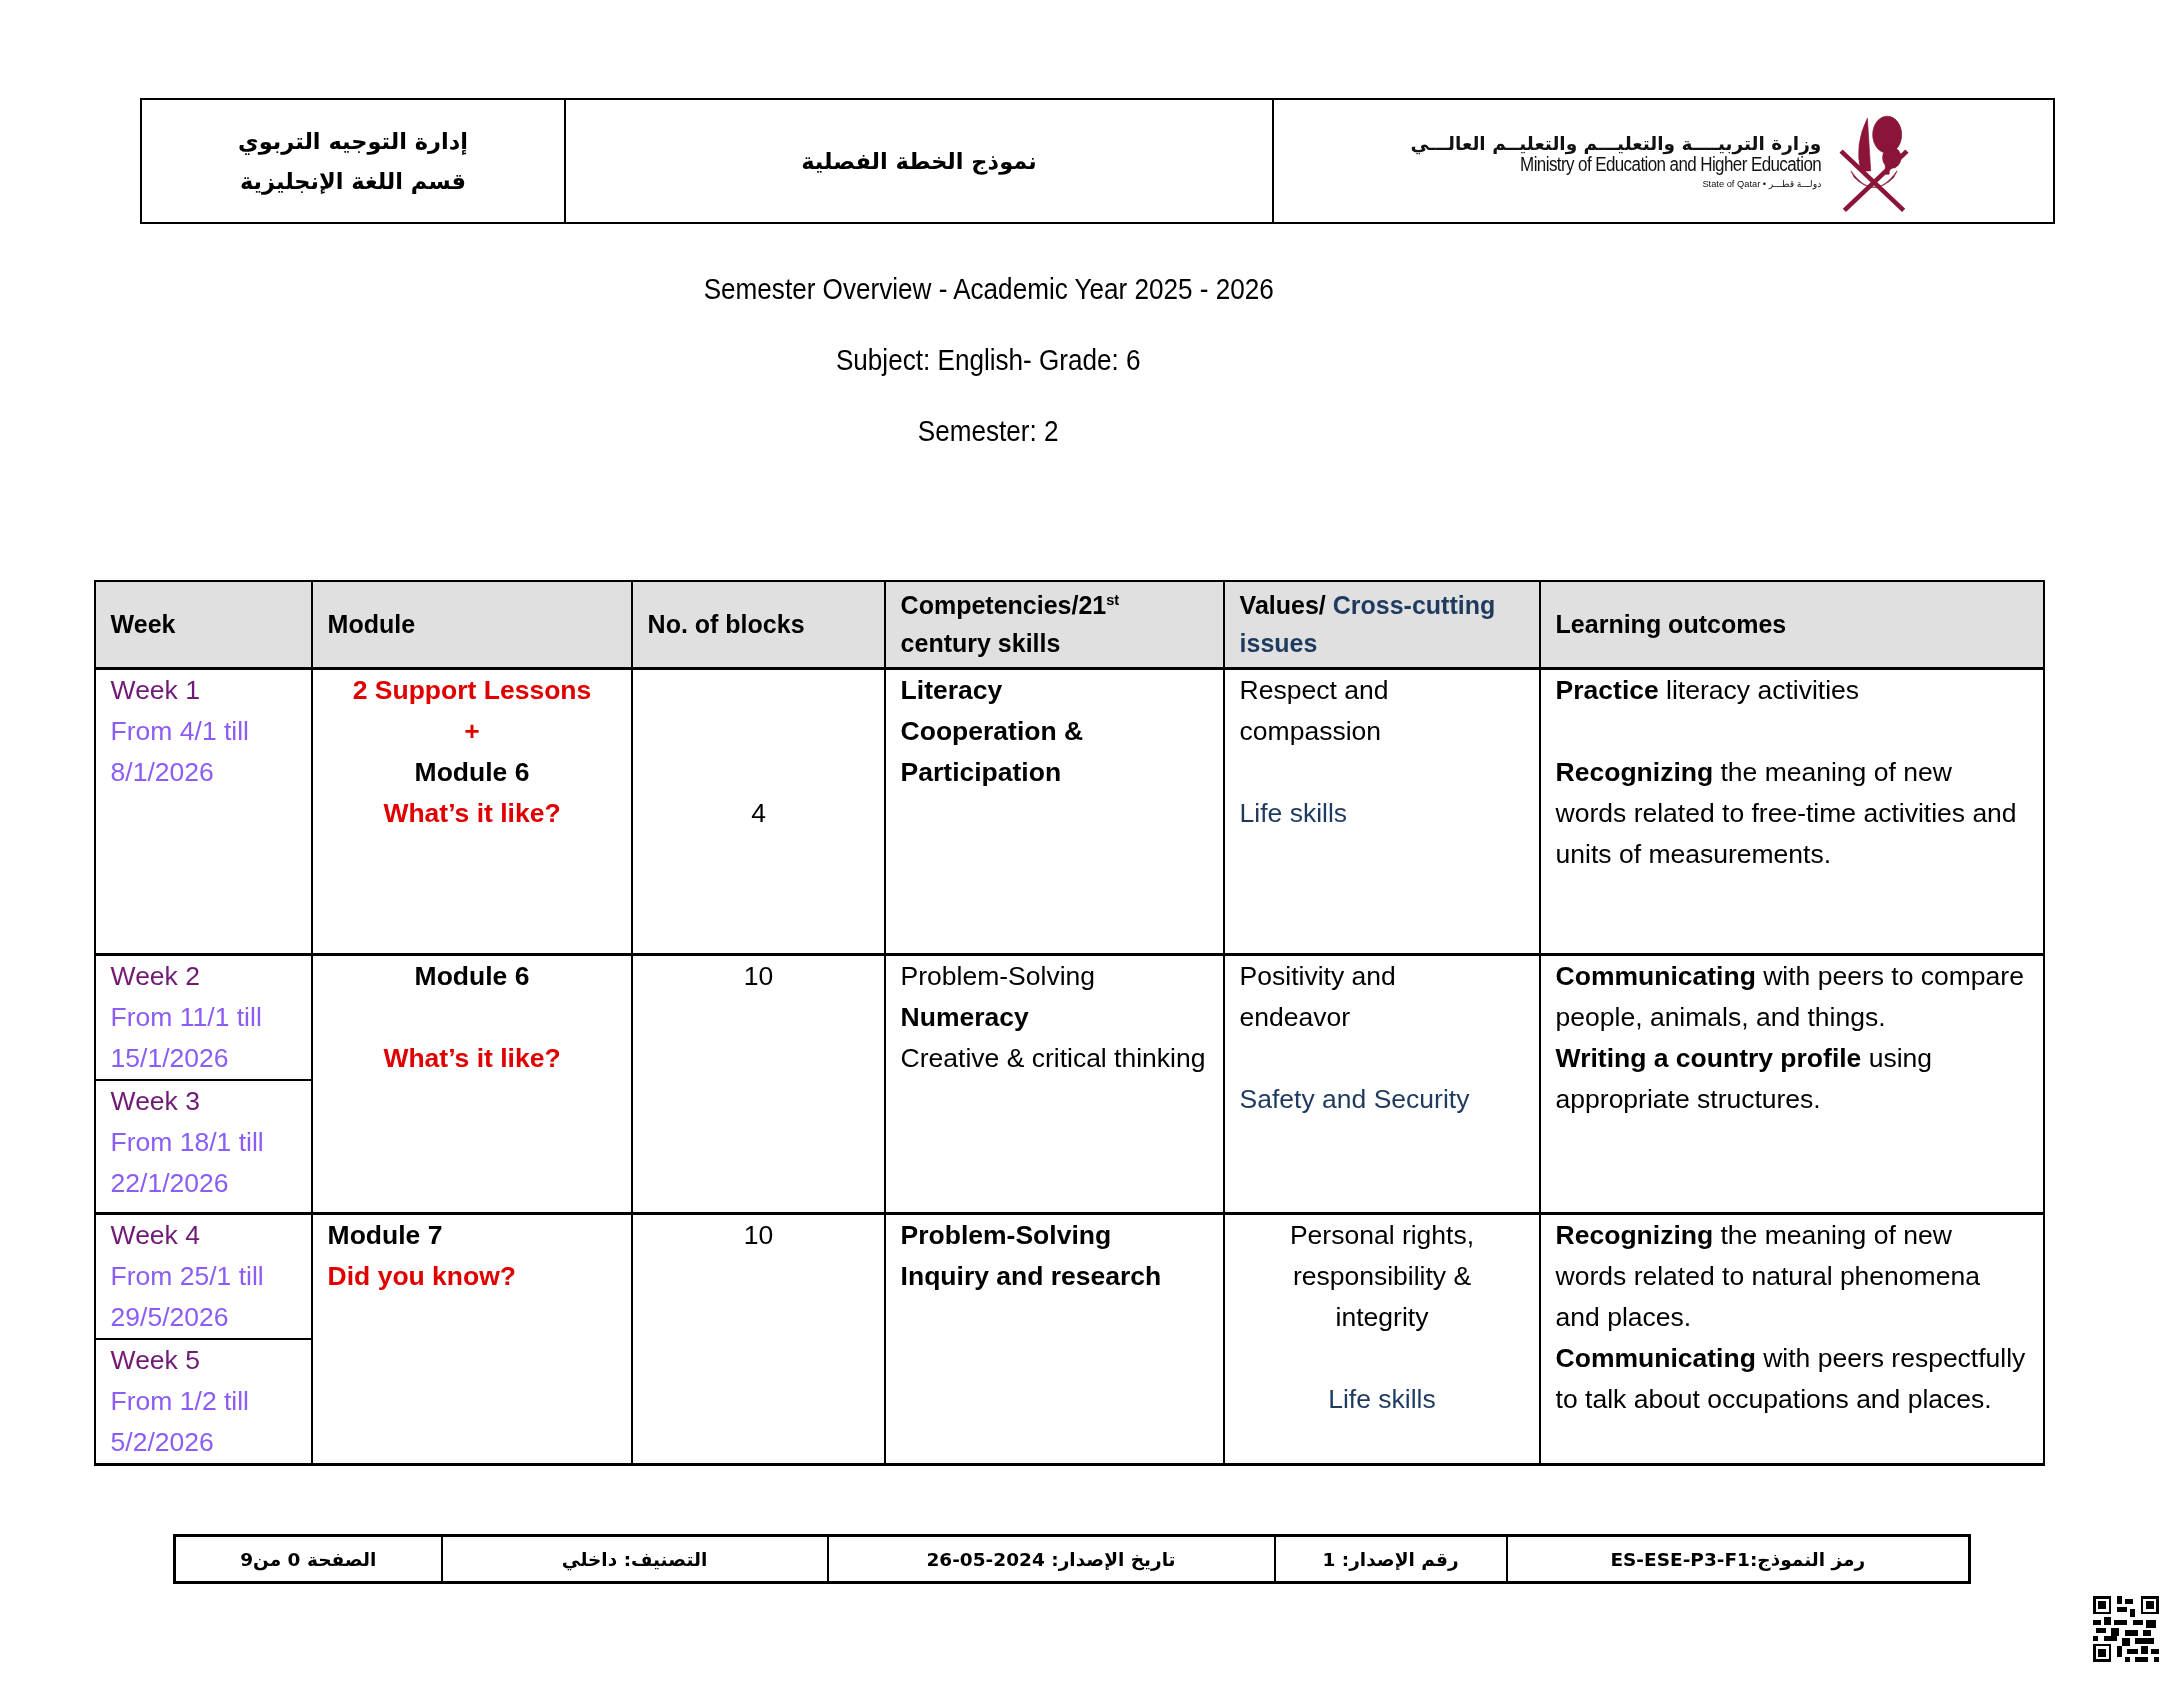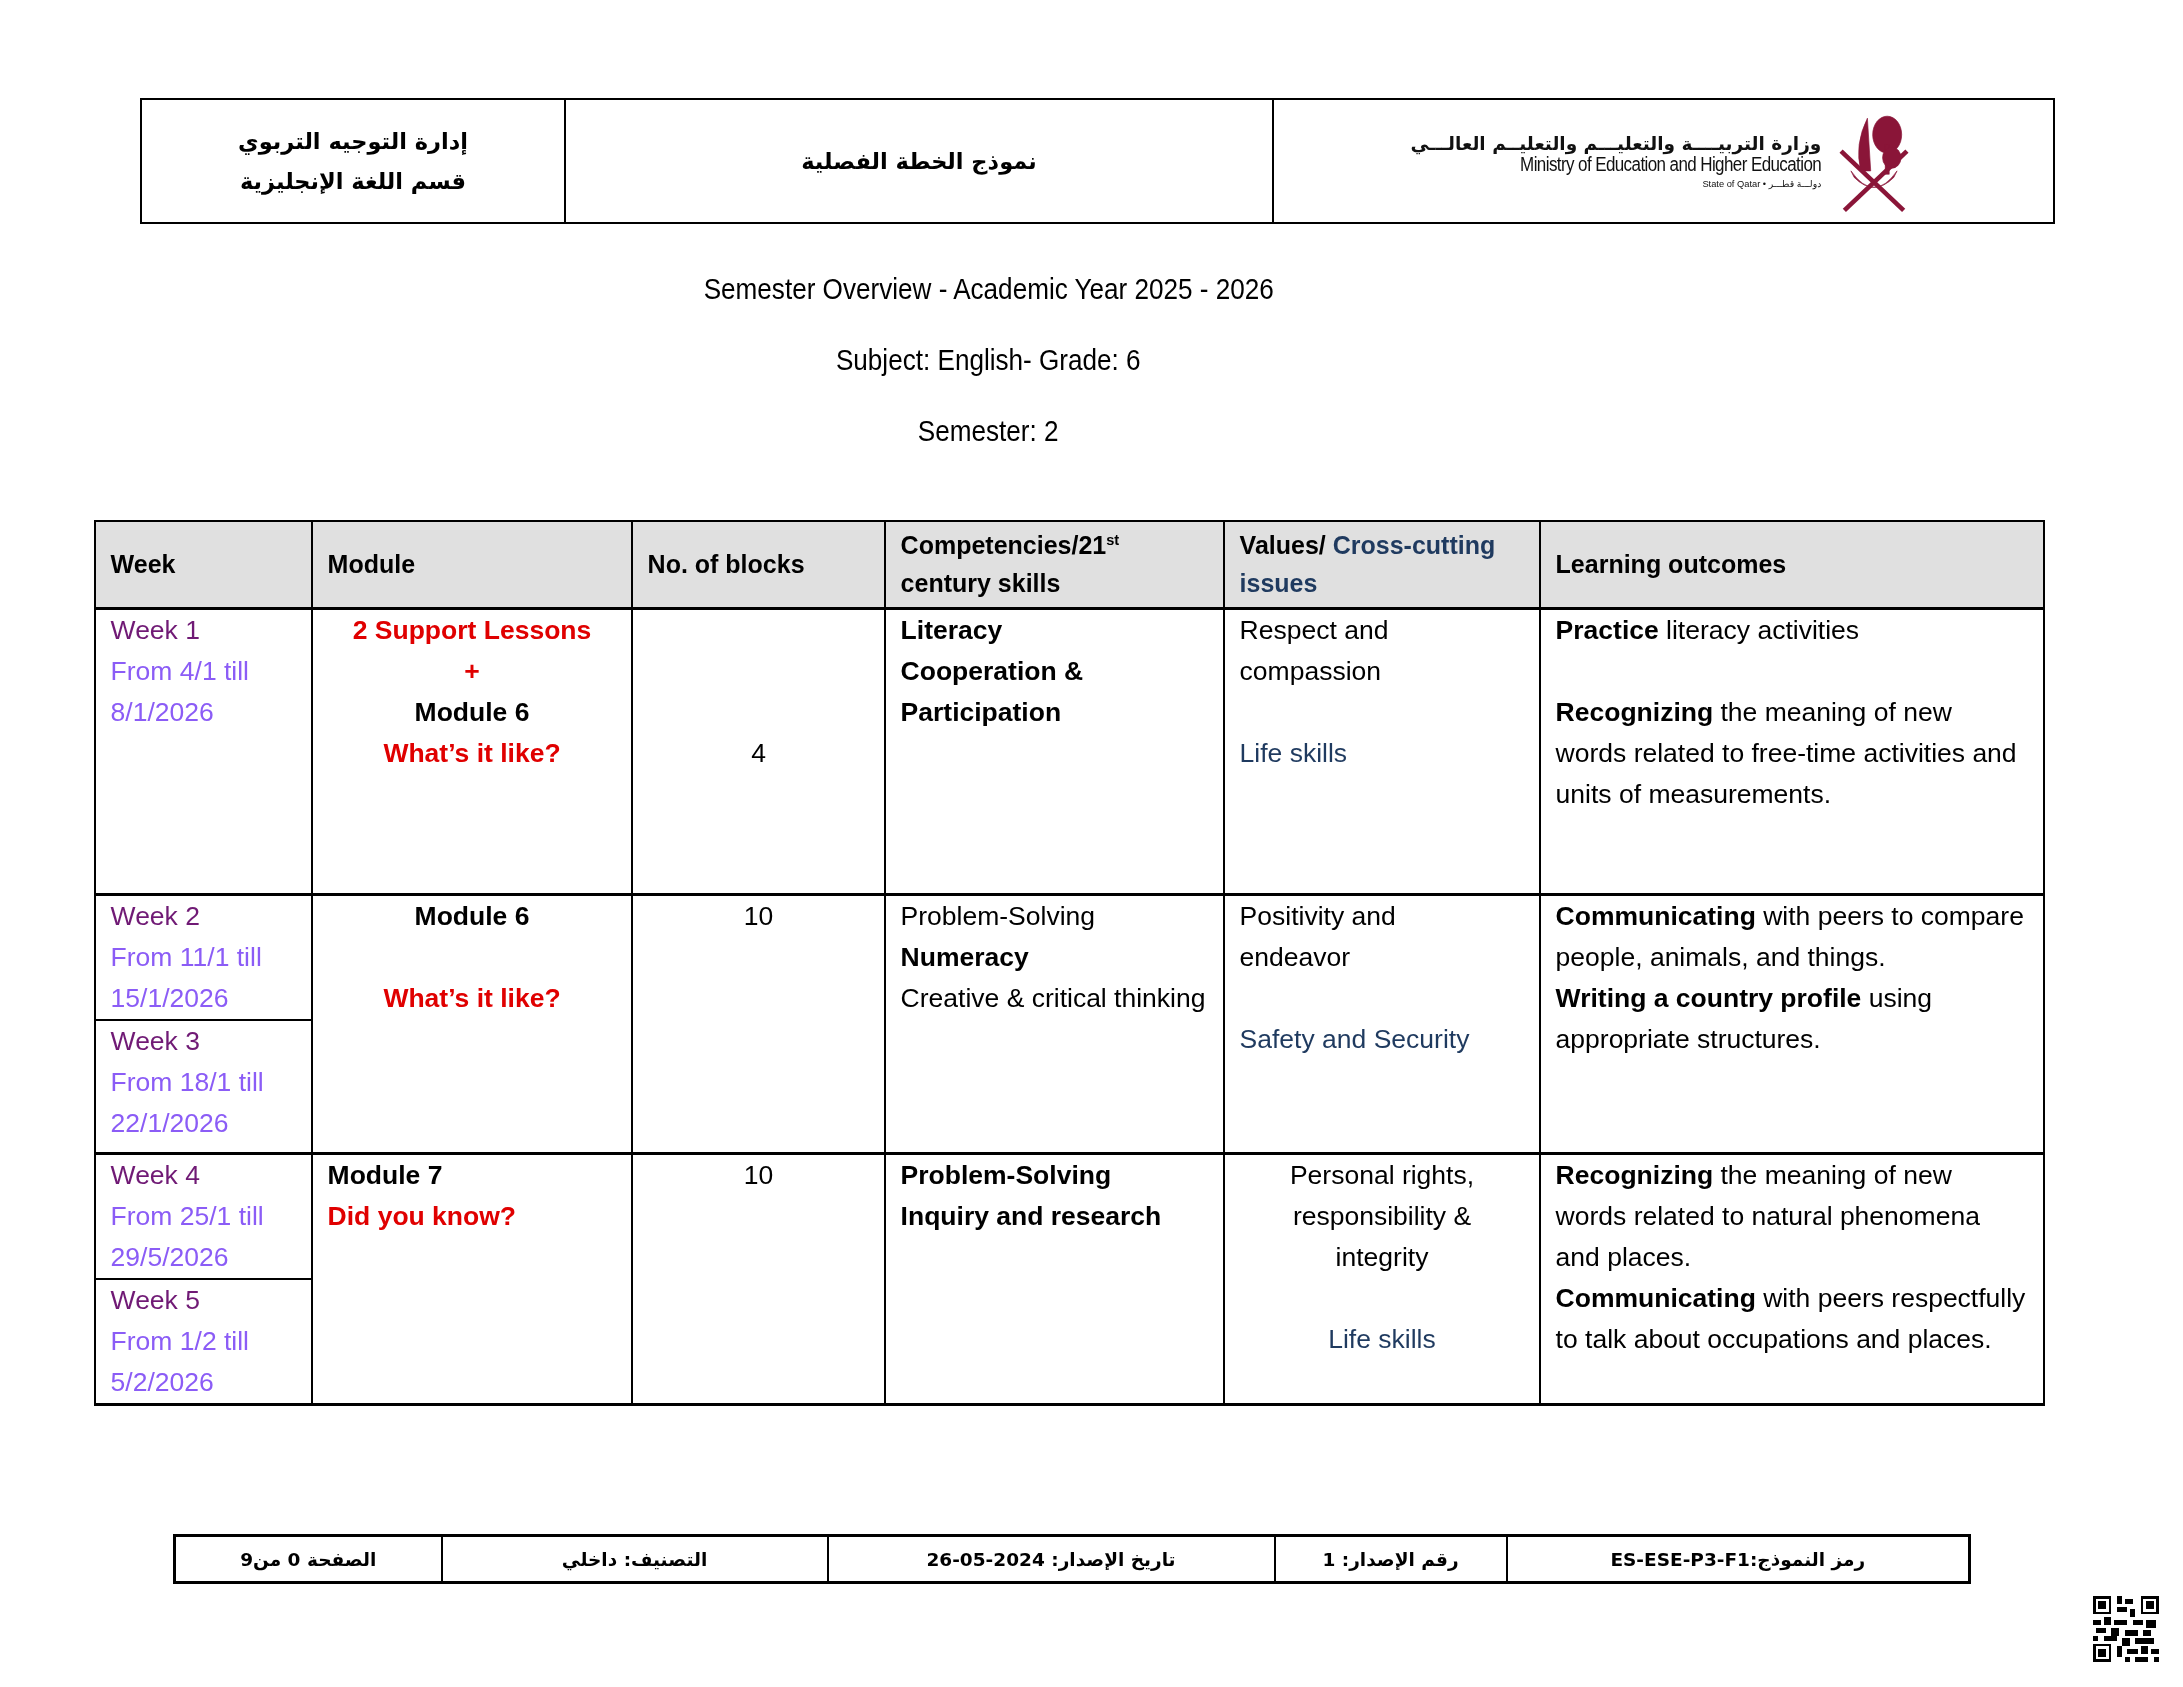--- a/index.html
+++ b/index.html
@@ -18,21 +18,21 @@
   .logo-sub { font-size: 9.3px; color: #111; margin-top: 2px; }
 
   
   .titles { position: absolute; left: 0; width: 100%; text-align: center; font-family: "Liberation Sans", sans-serif; font-size: 29px; }
   .t1 { top: 273px; left: -103px; }
   .t2 { top: 344px; left: -103px; }
   .t3 { top: 415px; left: -103px; }
   .titles span { display: inline-block; transform: scaleX(0.9); }
 
   
-  table.main { position: absolute; left: 94px; top: 520px; width: 1949px; border-collapse: collapse; font-family: "Liberation Sans", sans-serif; font-size: 26.5px; line-height: 41px; table-layout: fixed; }
+  table.main { position: absolute; left: 94px; top: 580px; width: 1949px; border-collapse: collapse; font-family: "Liberation Sans", sans-serif; font-size: 26.5px; line-height: 41px; table-layout: fixed; }
   table.main td, table.main th { border: 2px solid #000; vertical-align: top; padding: 0 14.6px; box-sizing: border-box; }
   table.main th { background: #e0e0e0; text-align: left; font-weight: bold; font-size: 25px; line-height: 38px; vertical-align: middle; border-bottom: 3.3px solid #000; }
   table.main tr.row-end td { border-bottom: 3.3px solid #000; }
   .b { font-weight: bold; }
   .red { color: #e00000; font-weight: bold; }
   .navy { color: #1f3a5f; }
   .navy-b { color: #1f3a5f; font-weight: normal; }
   .week { color: #701a75; font-weight: normal; }
   .date { color: #8b5cf6; }
   .center { text-align: center; }

